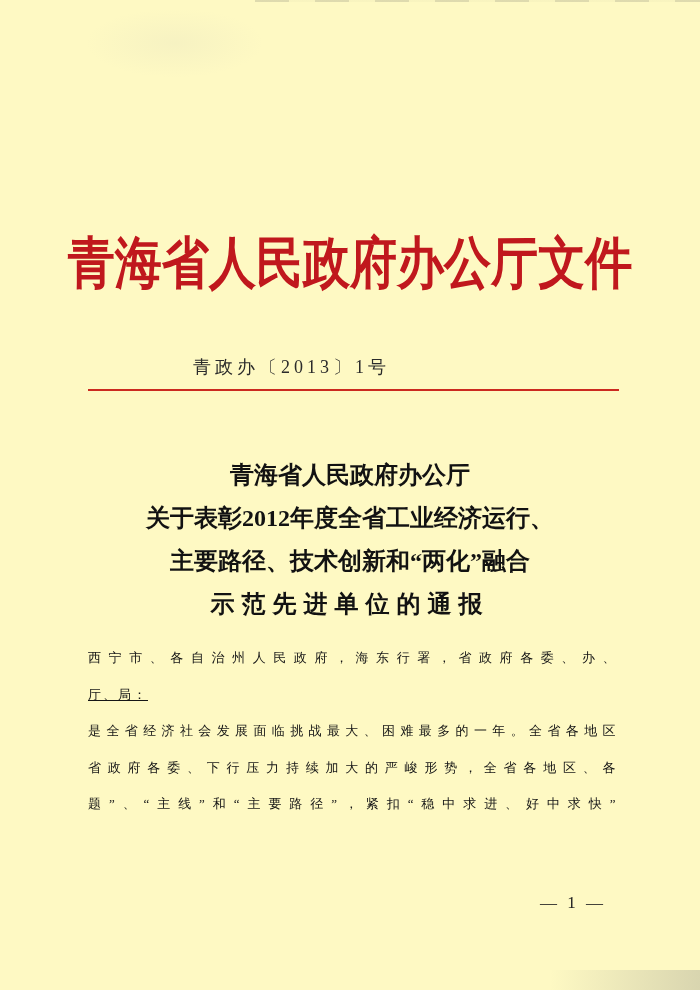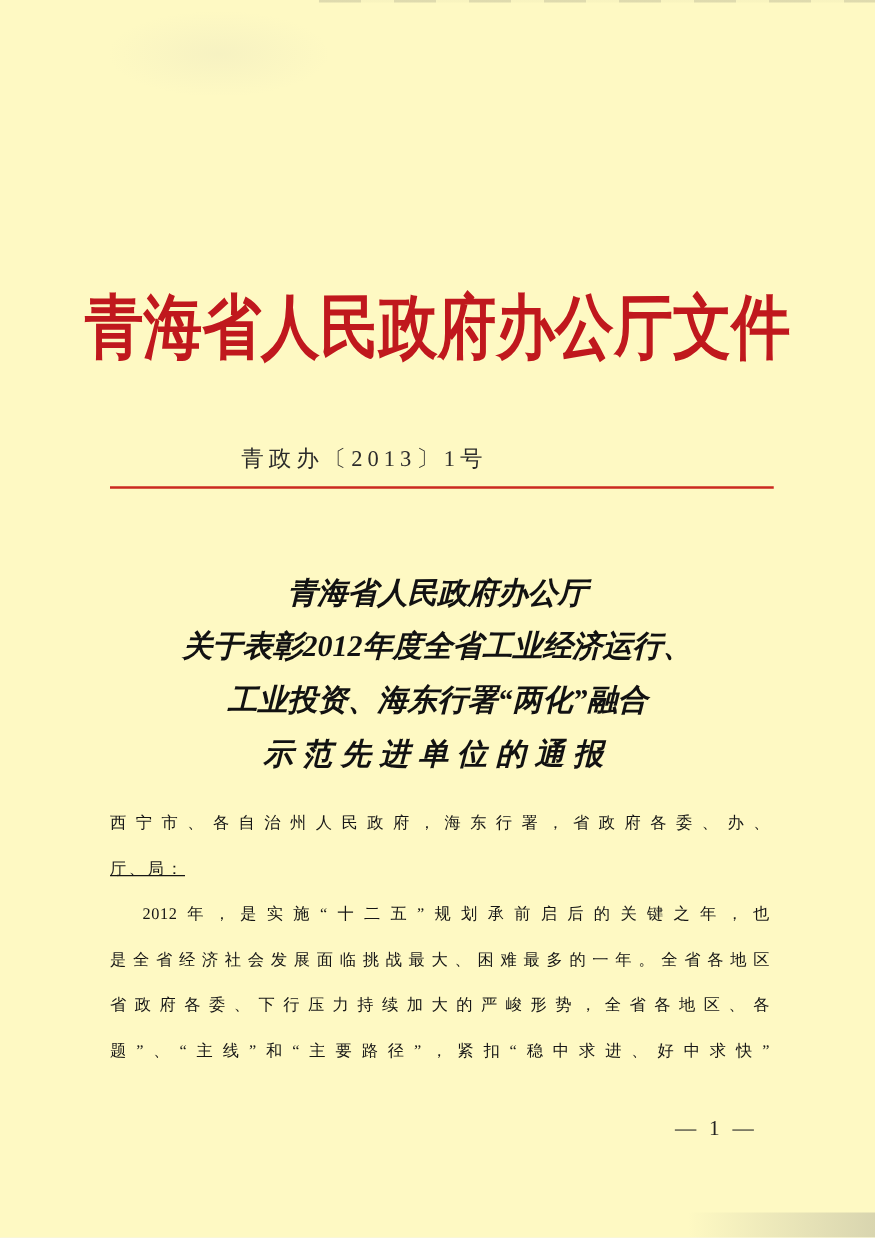--- a/index.html
+++ b/index.html
@@ -48,21 +48,20 @@
     position:absolute; top:389px; left:88px; width:531px; height:2px;
     background:#cb2a20;
   }
 
   .title-block {
     position:absolute; top:454px; left:70px; width:560px;
     text-align:center;
     font-size:24px; line-height:43px; font-weight:bold;
     color:#121212;
     white-space:nowrap;
-    font-style:italic;
   }
   .title-line-last { letter-spacing:7px; }
 
   .body-block {
     position:absolute; top:640px; left:88px; width:528px;
     font-size:13px; line-height:36.6px;
     color:#161616;
   }
   .body-line {
     height:36.6px;
@@ -94,28 +93,27 @@
 
   <div class="red-header">青海省人民政府办公厅文件</div>
 
   <div class="doc-number">青政办〔2013〕1号</div>
 
   <div class="red-line"></div>
 
   <div class="title-block">
     <div>青海省人民政府办公厅</div>
     <div>关于表彰2012年度全省工业经济运行、</div>
-    <div>工业投资、海东行署“两化”融合</div>
+    <div>主要路径、技术创新和“两化”融合</div>
     <div class="title-line-last">示范先进单位的通报</div>
   </div>
 
   <div class="body-block">
     <div class="body-line">西宁市、各自治州人民政府，海东行署，省政府各委、办、</div>
     <div class="body-line no-stretch">厅、局：</div>
-    <div class="body-line indent">2012年，是实施“十二五”规划承前启后的关键之年，也</div>
     <div class="body-line">是全省经济社会发展面临挑战最大、困难最多的一年。全省各地区</div>
     <div class="body-line">省政府各委、下行压力持续加大的严峻形势，全省各地区、各</div>
     <div class="body-line">题”、“主线”和“主要路径”，紧扣“稳中求进、好中求快”</div>
   </div>
 
   <div class="page-number">— 1 —</div>
 
   <div class="corner-shadow"></div>
 </div>
 

